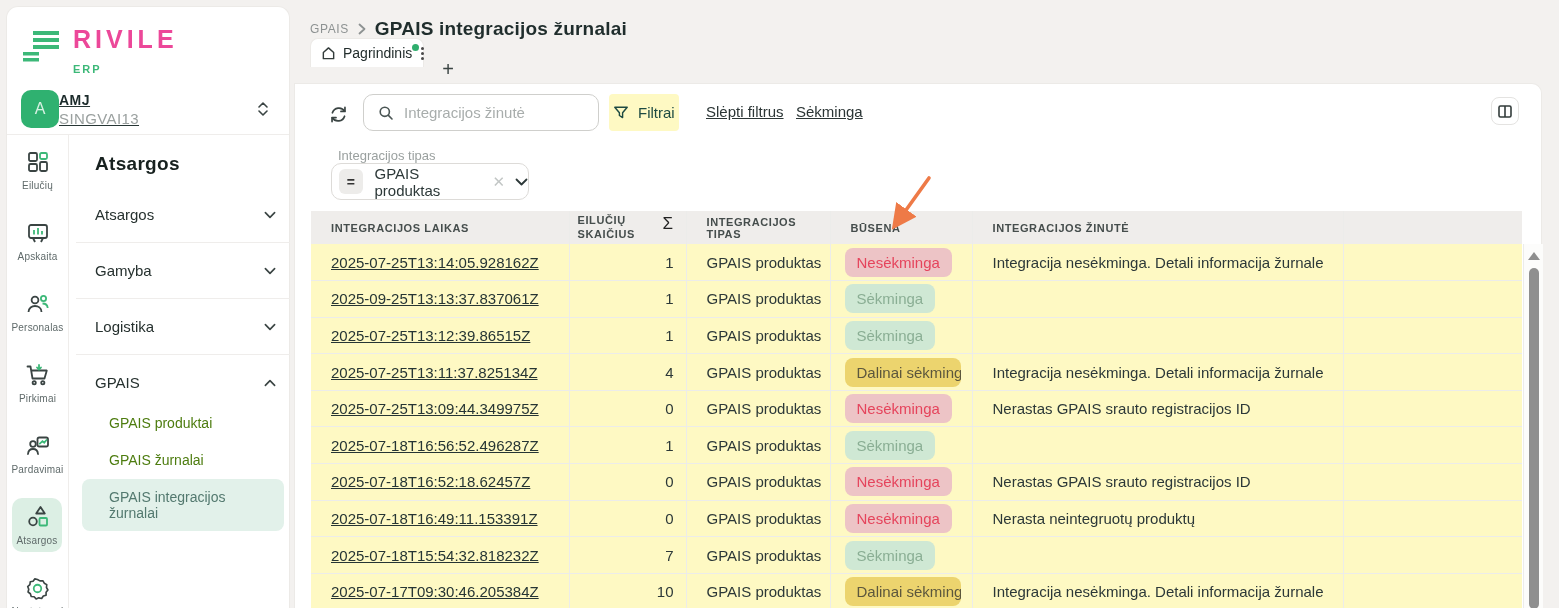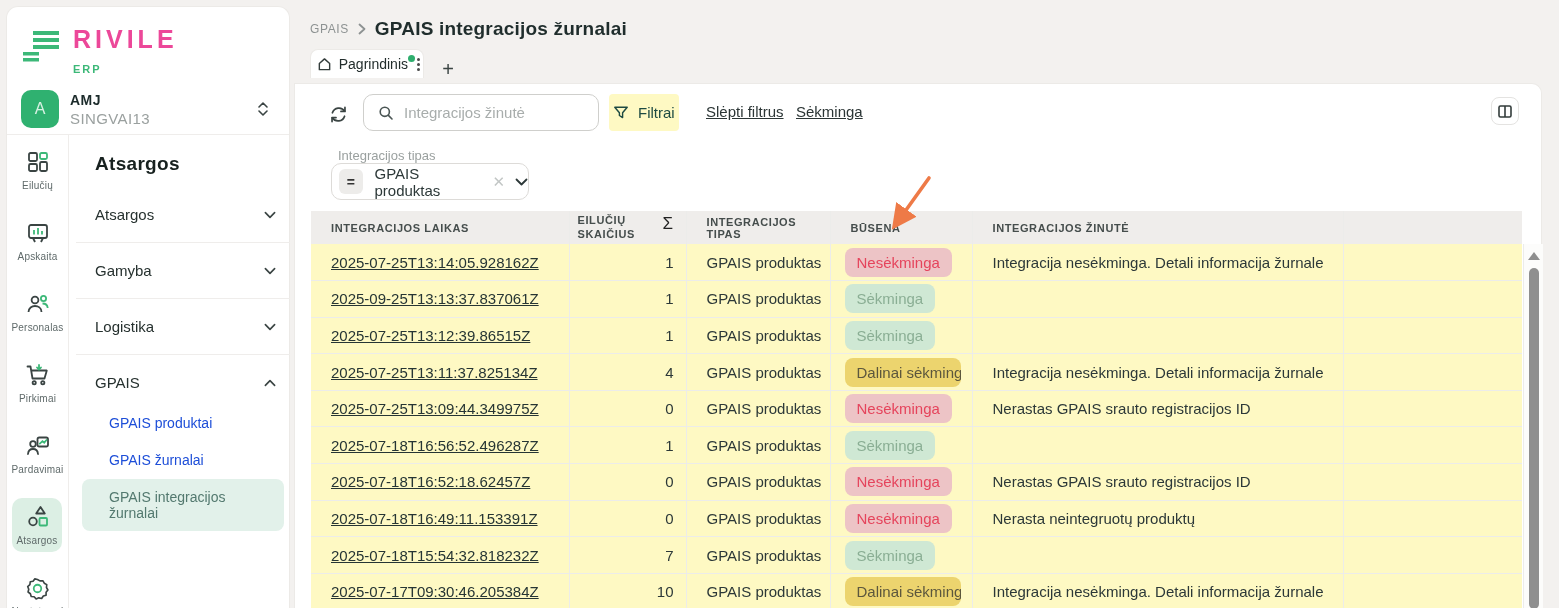--- a/index.html
+++ b/index.html
@@ -11,51 +11,51 @@
              background:#fff; border-radius:12px 12px 0 0; border:1px solid #eceae7; border-bottom:none; }
   .logo { position:absolute; left:14px; top:18px; display:flex; align-items:flex-start; }
   .logo-mark { margin-top:2px; }
   .logo-text { margin-left:10px; }
   .logo-name { font-size:25px; font-weight:bold; letter-spacing:4px; color:#ec4899;text-align:right; }
   .logo-sub  { font-size:11px; font-weight:bold; letter-spacing:2px; color:#3cb878; margin-top:9px; }
 
   .user-row { position:absolute; left:14px; top:80px; width:256px; height:44px; display:flex; align-items:center; cursor:pointer; }
   .avatar { width:38px; height:38px; border-radius:10px; background:#2fb170; color:#d8f1e3;
             display:flex; align-items:center; justify-content:center; font-size:16px; }
-  .user-meta { margin-left:11px; flex:1; }
+  .user-meta { margin-left:0; flex:1;text-decoration:underline; }
   .user-name { font-size:14px; font-weight:bold; color:#1c2b2b; letter-spacing:0.5px;}
   .user-co { font-size:15px; color:#9aa09f; margin-top:2px; letter-spacing:0.4px;}
   .updown { margin-right:8px; }
 
   .sidebar-hdiv { position:absolute; left:0; top:127px; width:282px; height:1px; background:#efedeb; }
   .rail-vdiv { position:absolute; left:61px; top:128px; width:1px; height:474px; background:#efedeb; }
 
   .rail { position:absolute; left:0; top:136px; width:61px; }
   .rail-item { width:61px; display:flex; flex-direction:column; align-items:center; margin-bottom:17px; cursor:pointer; padding-top:6px; padding-bottom:6px; }
   .rail-item .ric { height:26px; display:flex; align-items:center; justify-content:center; }
   .rail-label { font-size:10px; color:#5f6a6a; margin-top:5px; letter-spacing:0.2px; }
   .rail-item.active { background:#dcefe4; border-radius:10px; width:50px; margin-left:5px; }
 
   .menu { position:absolute; left:69px; top:136px; width:214px; }
   .menu-heading { font-size:19px; font-weight:bold; color:#17211f; margin:10px 0 18px 19px; letter-spacing:0.3px; }
   .menu-item { display:flex; align-items:center; justify-content:space-between;
                padding:13px 14px 13px 19px; font-size:15px; color:#26312f; cursor:pointer; }
   .menu-div { height:1px; background:#efedeb; margin:6px 0; }
-  .menu-sub { display:flex; align-items:center; padding:10px 10px 10px 27px; font-size:14px; color:#1d4ed8; cursor:pointer; border-radius:8px; margin:1px 6px 1px 6px;}
+  .menu-sub { display:flex; align-items:center; padding:10px 10px 10px 27px; font-size:14px; color:#4d7c0f; cursor:pointer; border-radius:8px; margin:1px 6px 1px 6px;}
   .menu-sub.active { background:#e2f1ea; color:#53796f; }
 
   
   .breadcrumb { position:absolute; left:310px; top:18px; display:flex; align-items:center; }
   .bc-parent { font-size:12px; color:#8d9292; letter-spacing:0.6px; cursor:pointer; }
   .bc-sep { margin:0 9px; }
   .bc-title { font-size:19px; font-weight:bold; color:#1f2d2c; letter-spacing:0.2px; }
 
-  .tab { position:absolute; left:310px; top:49px; height:29px; width:114px; background:#fff;
+  .tab { position:absolute; left:310px; top:38px; height:29px; width:114px; background:#fff;
          border-radius:8px 8px 0 0; display:flex; align-items:center; padding:0 8px 0 10px; cursor:pointer;
-         border:1px solid #eceae7; border-bottom:none;justify-content:flex-end; }
+         border:1px solid #eceae7; border-bottom:none; }
   .tab-label { font-size:14px; color:#222d2c; margin-left:7px; font-weight:500;}
   .kebab { position:relative; margin-left:7px; width:12px; height:16px; cursor:pointer;}
   .kebab i { position:absolute; left:2px; width:3px; height:3px; border-radius:50%; background:#4a4a4a; }
   .kebab i:nth-child(1){top:2px} .kebab i:nth-child(2){top:7px} .kebab i:nth-child(3){top:12px}
   .kebab .dot-green { position:absolute; right:0px; top:-1px; width:7px; height:7px; border-radius:50%; background:#2fae6e; }
   .tab-add { position:absolute; left:432px; top:55px; width:32px; height:29px; display:flex; align-items:center; justify-content:center;
              font-size:20px; color:#3a4443; cursor:pointer; font-weight:400;}
 
   .card { position:absolute; left:294px; top:83px; width:1248px; height:525px; background:#fff;
           border-radius:0 10px 0 0; border:1px solid #eceae7; border-bottom:none; }

